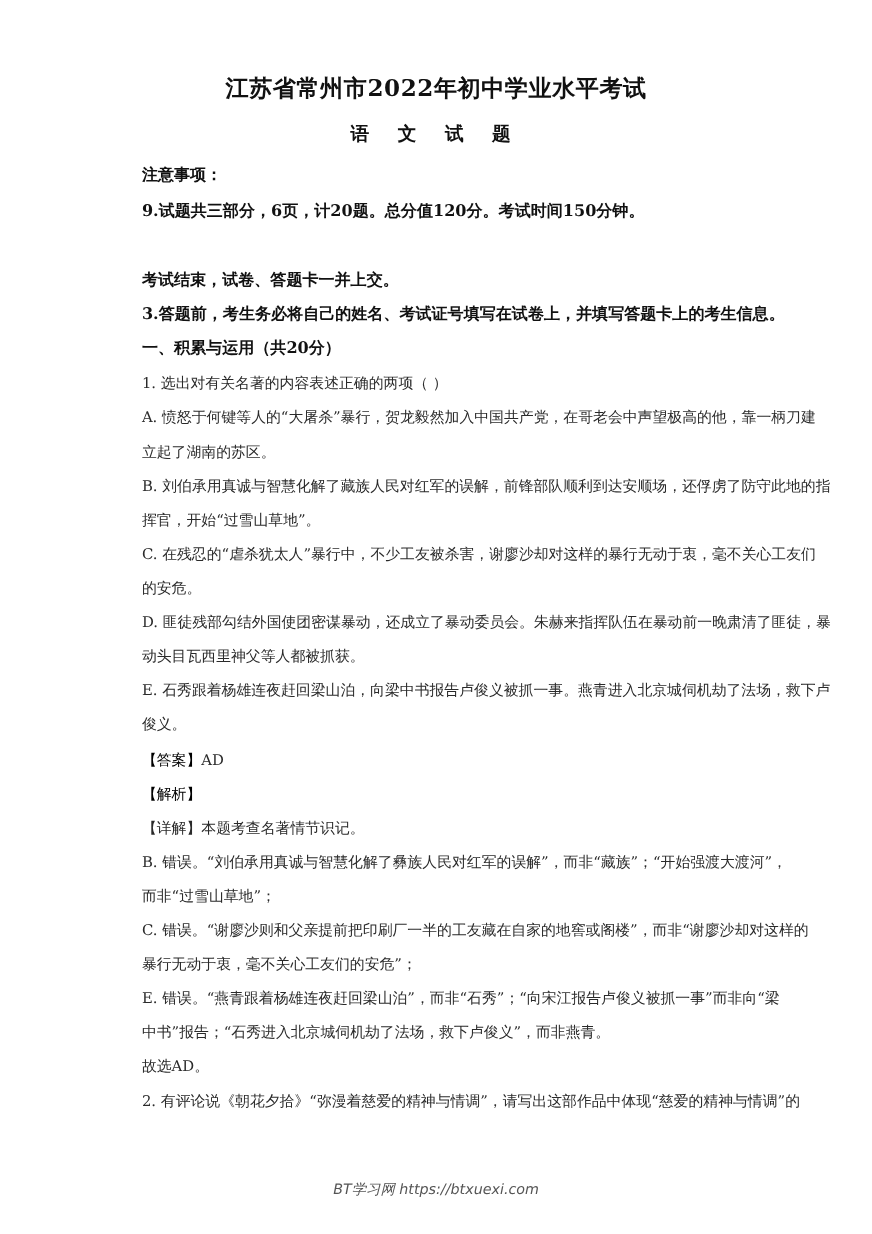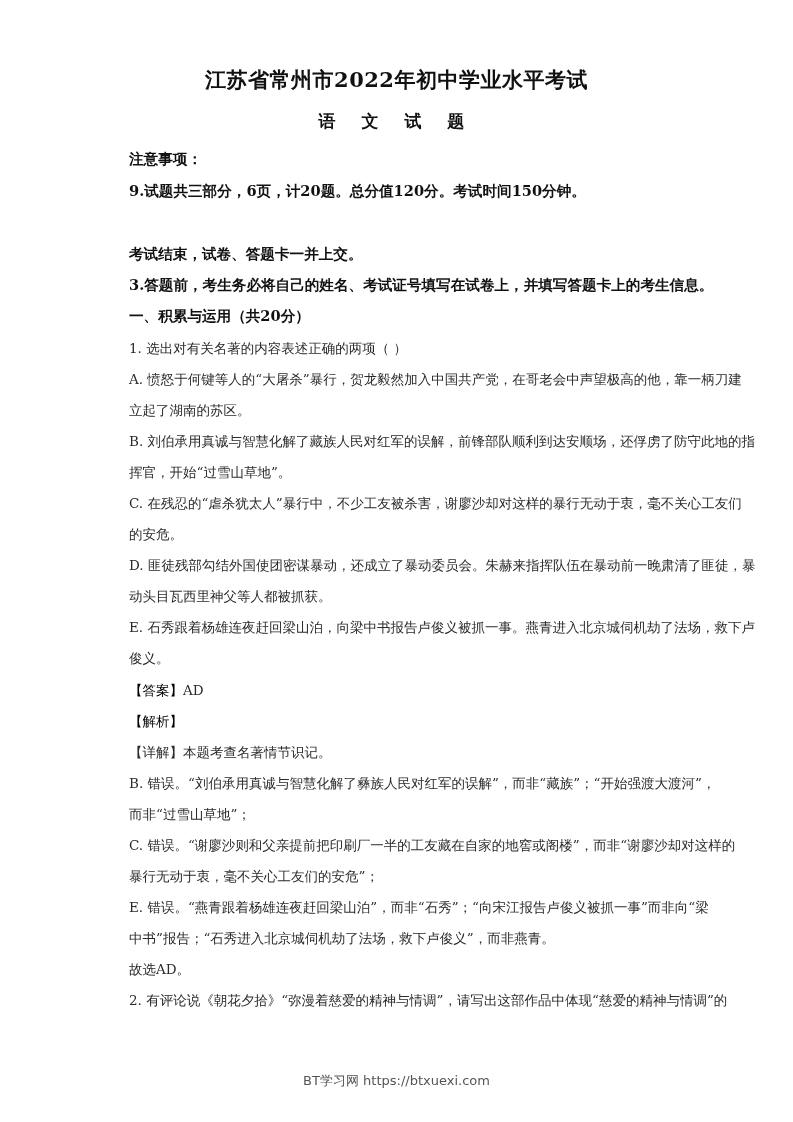--- a/index.html
+++ b/index.html
@@ -16,21 +16,21 @@
     .title-main { top: 66px; font-size: 21px; letter-spacing: 0.5px; }
     .title-sub { top: 110px; font-size: 17px; letter-spacing: 10px; }
     .line {
       position: absolute; left: 85px; width: 660px; white-space: nowrap;
       font-size: 13.5px; color: #2a2a2a; margin-left: 44px;
     }
     .bold { font-weight: bold; font-size: 14.6px; color: #111; }
     .label-blue { color: #000000; }
     .footer {
       position: absolute; left: 0; width: 793px; top: 1072px; text-align: center;
-      font-family: "DejaVu Sans", sans-serif; font-size: 13px; color: #555;
+      font-family: "DejaVu Sans", sans-serif; font-size: 13px; color: #555; font-style: italic;
     }
   </style>
 </head>
 <body>
 
 <div class="page">
   <div class="title title-main">江苏省常州市2022年初中学业水平考试</div>
   <div class="title title-sub">语 文 试 题</div>
 
   <div class="line bold" style="top:150px">注意事项：</div>

